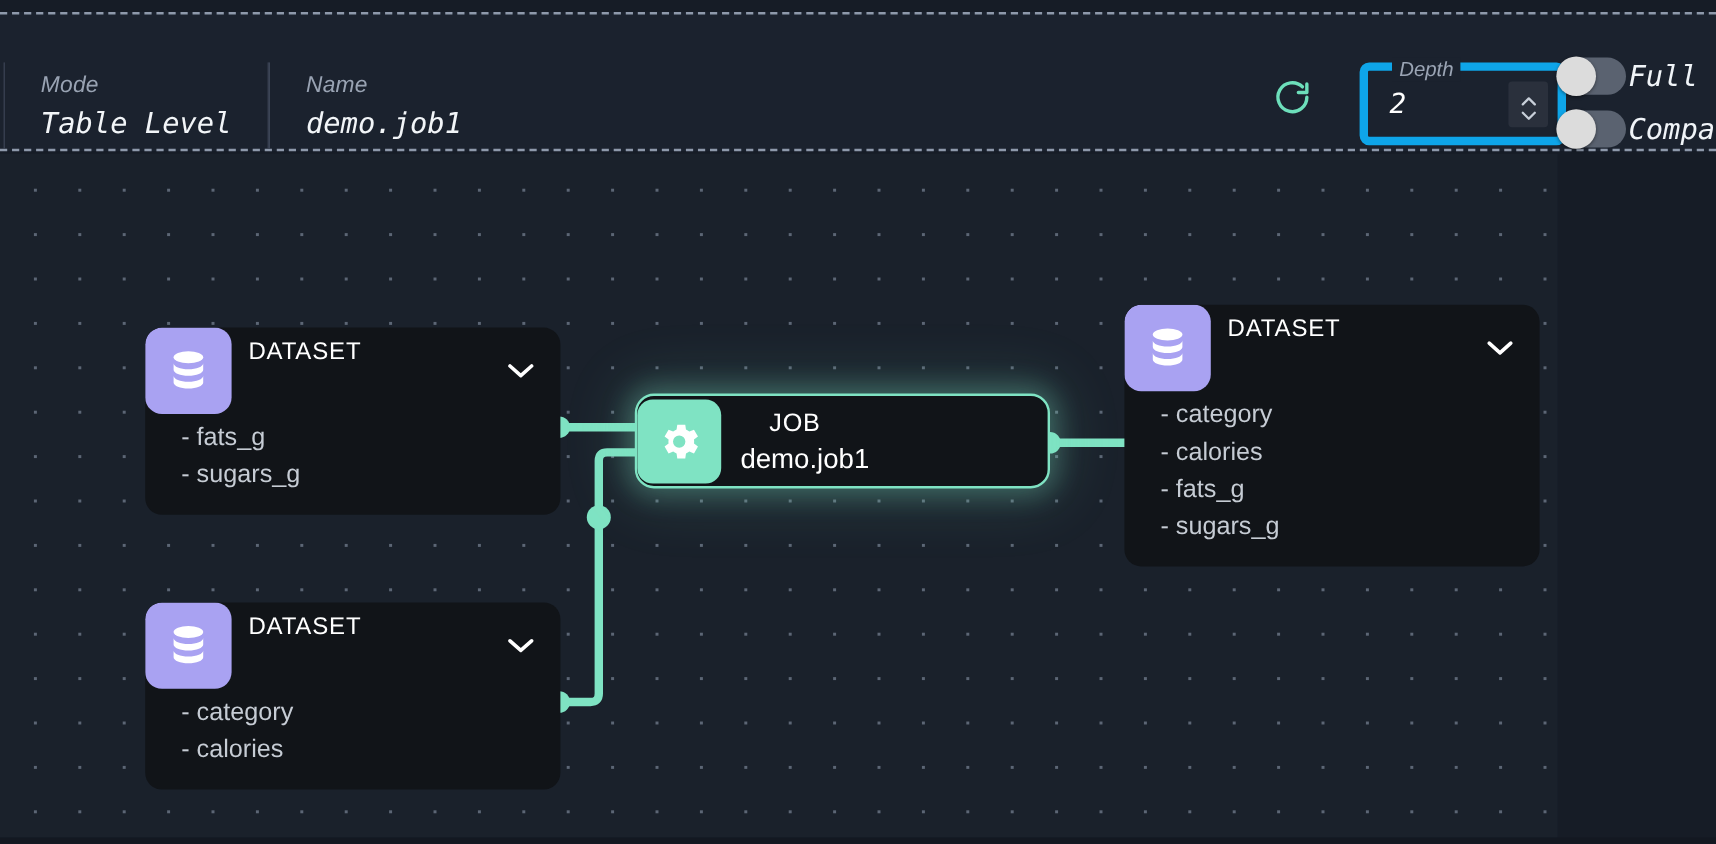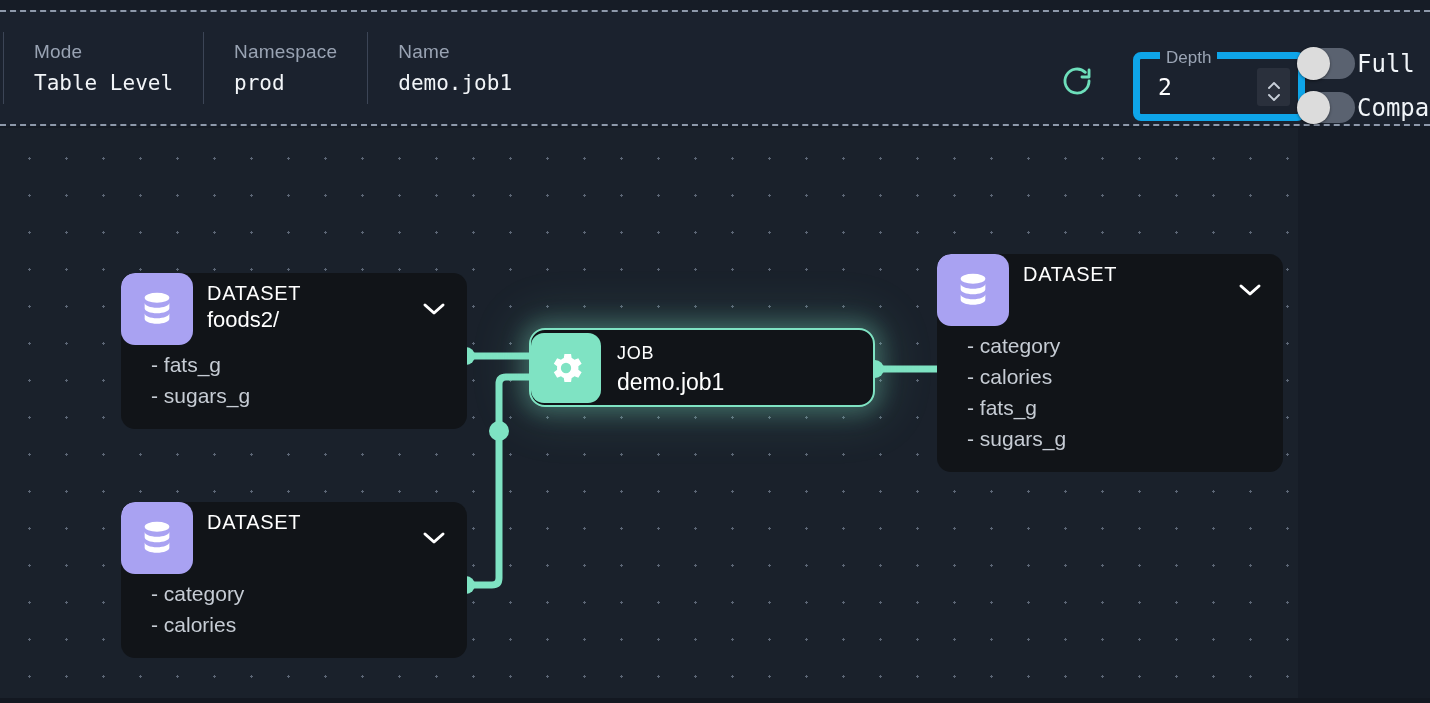--- a/index.html
+++ b/index.html
@@ -22,21 +22,22 @@
   
   .header {
     position: absolute;
     left: 0; top: 10px;
     width: 1430px;
     height: 116px;
     background: #1b222e;
     border-top: 2px dashed #8e99ab;
     border-bottom: 2px dashed #8e99ab;
     display: flex;
-    align-items: center;
+    align-items: flex-end;
+    font-style: italic;
   }
 
   .hdr-left {
     display: flex;
     align-items: stretch;
     height: 72px;
     padding-left: 3px;
   }
 
   .vrule {
@@ -56,21 +57,21 @@
   .field.first { padding-left: 30px; }
 
   .field-label {
     font-size: 19px;
     color: #99a3b3;
     line-height: 26px;
     letter-spacing: .2px;
   }
   .field-value {
     font-family: "DejaVu Sans Mono", "Liberation Mono", monospace;
-    font-size: 21px;
+    font-size: 24px;
     color: #f2f5f8;
     line-height: 30px;
     margin-top: 3px;
   }
 
   .refresh-btn {
     position: absolute;
     left: 1058px;
     top: 52px;
     width: 38px;
@@ -272,41 +273,37 @@
                 0 0 48px 14px rgba(127,227,195,.13);
     display: flex;
     align-items: center;
   }
   #node-job .node-icon.job {
     width: 70px; height: 70px;
     margin: 0;
     border-radius: 13px;
   }
   #node-job .node-titles { padding-top: 0; padding-left: 16px; }
-  #node-job .node-kind { font-size: 18px; line-height: 28px; }
+  #node-job .node-kind { font-size: 21px; line-height: 28px; margin-left: 24px; }
   #node-job .node-name { font-size: 23px; line-height: 30px; }
 </style>
 </head>
 <body>
 
 <div id="app">
 
   <div class="header">
 
     <div class="hdr-left">
       <div class="vrule"></div>
       <div class="field first">
         <span class="field-label">Mode</span>
         <span class="field-value">Table Level</span>
       </div>
       <div class="vrule"></div>
-      <div class="field">
-        <span class="field-label">Namespace</span>
-        <span class="field-value">prod</span>
-      </div>
       <div class="vrule"></div>
       <div class="field">
         <span class="field-label">Name</span>
         <span class="field-value">demo.job1</span>
       </div>
     </div>
 
     <div class="refresh-btn">
       <span>
         <svg width="34" height="34" viewBox="0 0 24 24" fill="none" stroke="#6ddfbb" stroke-width="2" stroke-linecap="round" stroke-linejoin="round">
@@ -367,21 +364,20 @@
       <div class="node-head">
         <div class="node-icon dataset">
           <svg width="40" height="40" viewBox="0 0 24 24" fill="#ffffff">
             <ellipse cx="12" cy="5.2" rx="7.4" ry="3"></ellipse>
             <path d="M4.6 8.2c0 1.7 3.3 3 7.4 3s7.4-1.3 7.4-3v3.3c0 1.7-3.3 3-7.4 3s-7.4-1.3-7.4-3z"></path>
             <path d="M4.6 14.5c0 1.7 3.3 3 7.4 3s7.4-1.3 7.4-3v3.3c0 1.7-3.3 3-7.4 3s-7.4-1.3-7.4-3z"></path>
           </svg>
         </div>
         <div class="node-titles">
           <div class="node-kind">DATASET</div>
-          <div class="node-name">foods2/</div>
         </div>
         <div class="chev">
           <svg width="26" height="16" viewBox="0 0 26 16" fill="none" stroke="#ffffff" stroke-width="3" stroke-linecap="round" stroke-linejoin="round">
               <polyline points="4,4 13,12 22,4"></polyline>
             </svg>
         </div>
       </div>
       <div class="field-list">
         <div class="field-item">- fats_g</div>
         <div class="field-item">- sugars_g</div>

